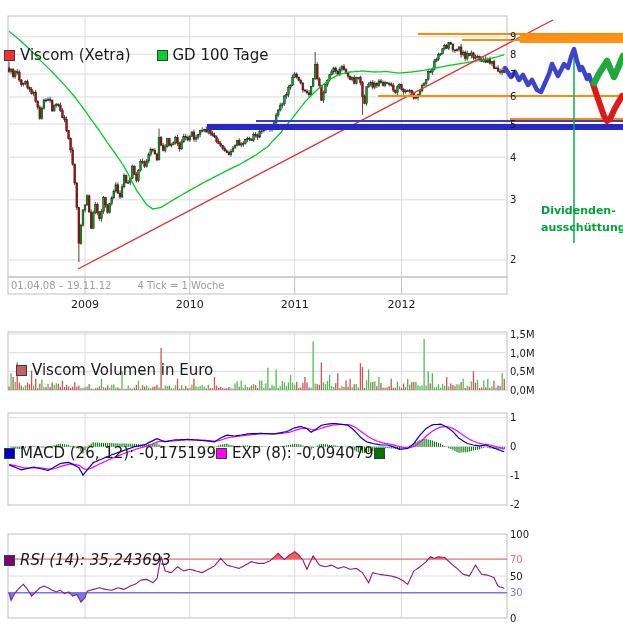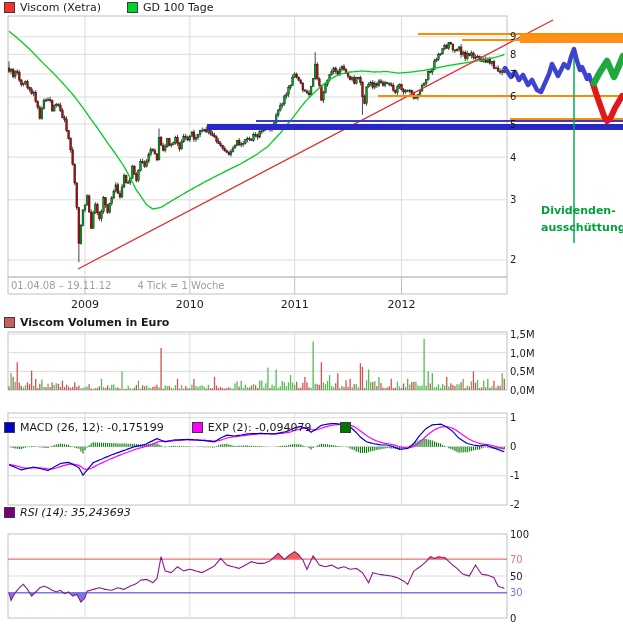--- a/index.html
+++ b/index.html
@@ -1,19 +1,19 @@
 <!DOCTYPE html>
 <html><head>
 <meta charset="utf-8">
 <style>
   html,body{margin:0;padding:0;background:#fff;}
   .stage{position:relative;width:623px;height:629px;background:#fff;overflow:hidden;
          font-family:"DejaVu Sans",sans-serif;color:#1a1a1a;}
   .stage svg{position:absolute;left:0;top:0;}
-  .hdr{position:absolute;display:flex;align-items:center;font-size:11px;white-space:nowrap;z-index:2;}
+  .hdr{position:absolute;display:flex;align-items:center;font-size:15px;white-space:nowrap;z-index:2;margin-top:45px;}
   .sq{width:9px;height:9px;border:1px solid #3c3c3c;display:inline-block;margin-right:5px;flex:0 0 auto;}
   .hitem{display:flex;align-items:center;}
   .footer-note{position:absolute;left:11px;top:280px;font-size:10px;color:#9e9e9e;z-index:2;display:flex;gap:26px;}
   .div-label{position:absolute;left:533px;top:202px;font-size:11px;font-weight:bold;line-height:17px;z-index:3;}
 </style>
 </head>
 <body>
 
 <div class="stage">
 
@@ -900,33 +900,33 @@
       <span class="sq" style="background-color: rgb(0, 210, 44);"></span>
       <span>GD 100 Tage</span>
     </span>
   </div>
 
   <div class="footer-note">
     <span>01.04.08 – 19.11.12</span>
     <span>4 Tick = 1 Woche</span>
   </div>
 
-  <div class="hdr" style="left:4px;top:316px;font-weight:bold;">
+  <div class="hdr" style="left:16px;top:316px;">
     <span class="sq" style="background-color: rgb(196, 96, 96);"></span>
     <span>Viscom Volumen in Euro</span>
   </div>
 
-  <div class="hdr" style="left:4px;top:421px;gap:28px;">
+  <div class="hdr" style="left:4px;top:399px;">
     <span class="hitem">
       <span class="sq" style="background-color: rgb(0, 0, 204);"></span>
       <span>MACD (26, 12): -0,175199</span>
     </span>
     <span class="hitem">
       <span class="sq" style="background-color: rgb(255, 0, 255);"></span>
-      <span>EXP (2): -0,094079</span>
+      <span>EXP (8): -0,094079</span>
     </span>
     <span class="hitem">
       <span class="sq" style="background-color: rgb(0, 120, 0);"></span>
     </span>
   </div>
 
   <div class="hdr" style="left:4px;top:506px;font-style:italic;">
     <span class="sq" style="background-color: rgb(122, 0, 122);"></span>
     <span>RSI (14): 35,243693</span>
   </div>

